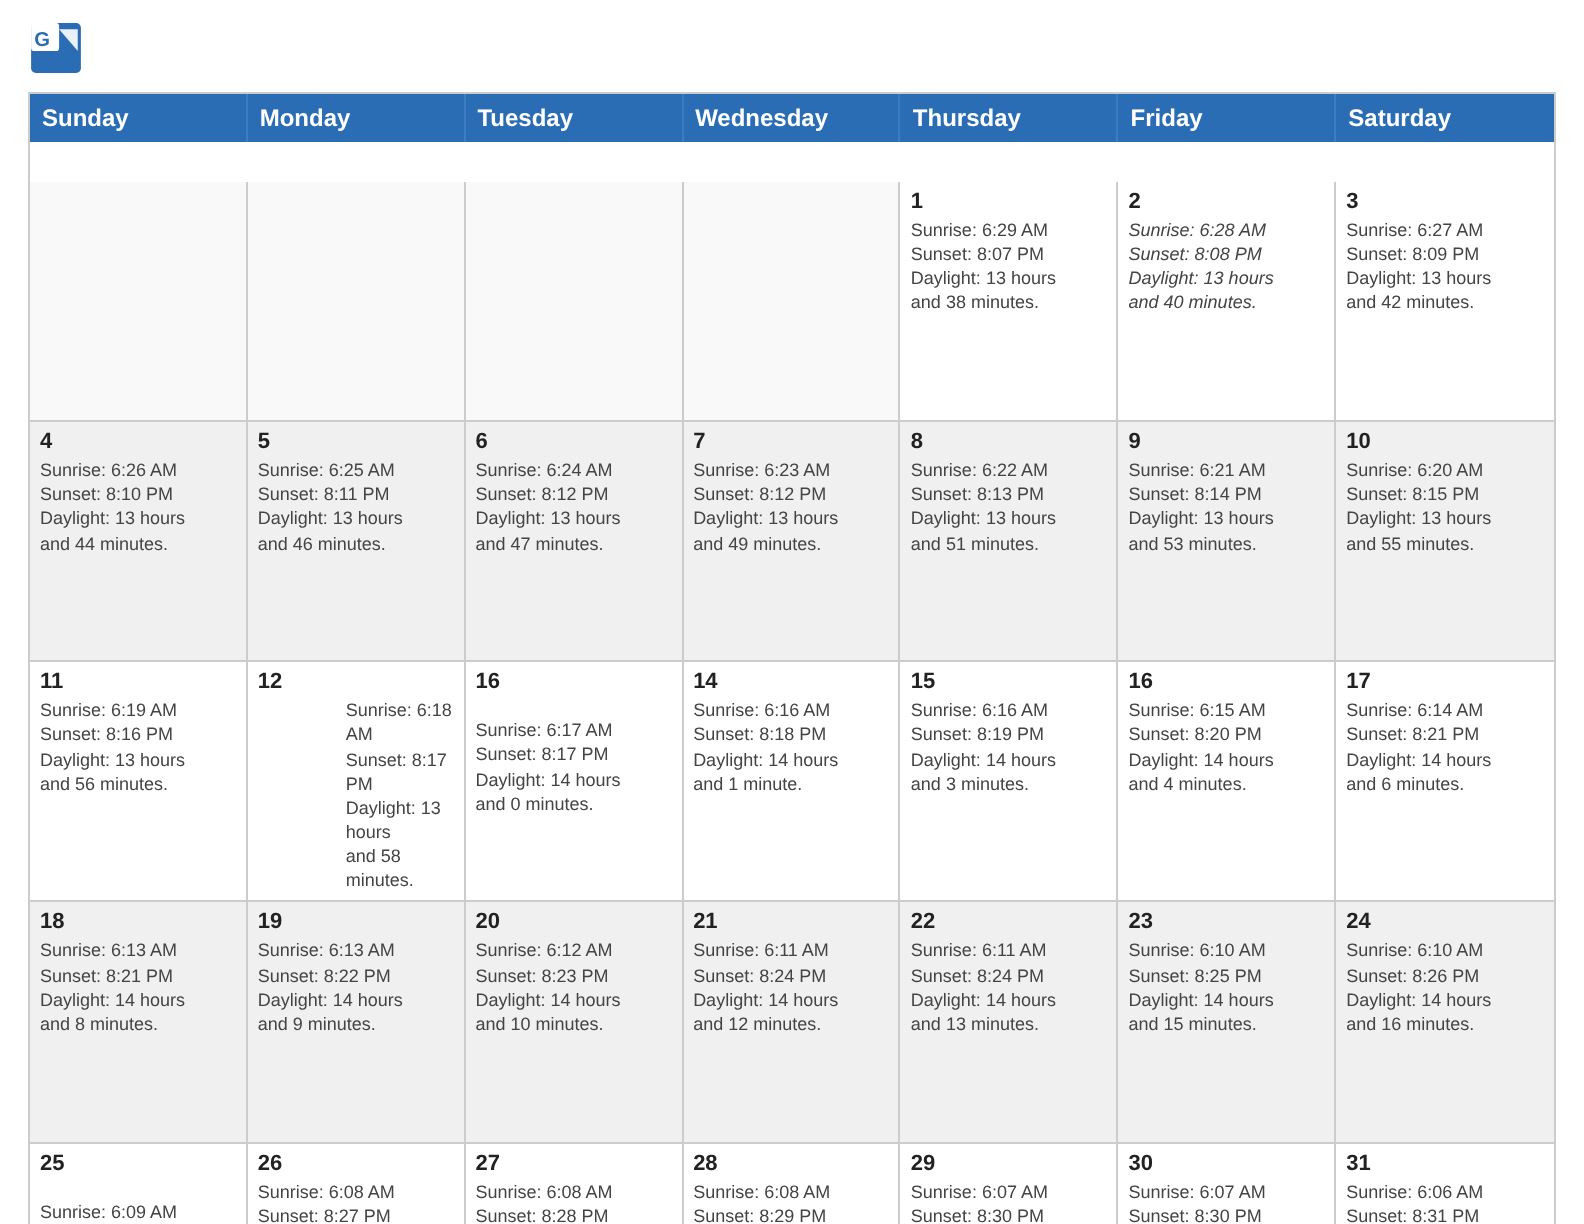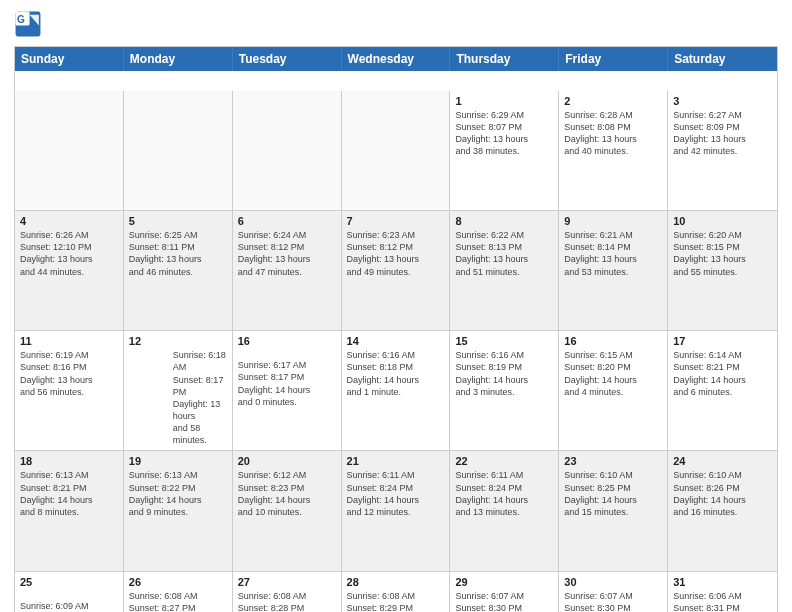--- a/index.html
+++ b/index.html
@@ -153,38 +153,38 @@
           <div class="cal-cell empty"></div>
           <div class="cal-cell">
             <div class="day-number">1</div>
             <div class="day-info" style="white-space: pre-line;">Sunrise: 6:29 AM
 Sunset: 8:07 PM
 Daylight: 13 hours
 and 38 minutes.</div>
           </div>
           <div class="cal-cell">
             <div class="day-number">2</div>
-            <div class="day-info" style="white-space: pre-line;">Sunrise: 6:28 AM
+            <div class="day-info" style="white-space: pre-line; font-style: italic;">Sunrise: 6:28 AM
 Sunset: 8:08 PM
 Daylight: 13 hours
 and 40 minutes.</div>
           </div>
           <div class="cal-cell">
             <div class="day-number">3</div>
             <div class="day-info" style="white-space: pre-line;">Sunrise: 6:27 AM
 Sunset: 8:09 PM
 Daylight: 13 hours
 and 42 minutes.</div>
           </div>
         </div>
         <div class="calendar-row">
           <div class="cal-cell alt-row">
             <div class="day-number">4</div>
             <div class="day-info" style="white-space: pre-line;">Sunrise: 6:26 AM
-Sunset: 12:10 PM
+Sunset: 8:10 PM
 Daylight: 13 hours
 and 44 minutes.</div>
           </div>
           <div class="cal-cell alt-row">
             <div class="day-number">5</div>
             <div class="day-info" style="white-space: pre-line;">Sunrise: 6:25 AM
 Sunset: 8:11 PM
 Daylight: 13 hours
 and 46 minutes.</div>
           </div>

